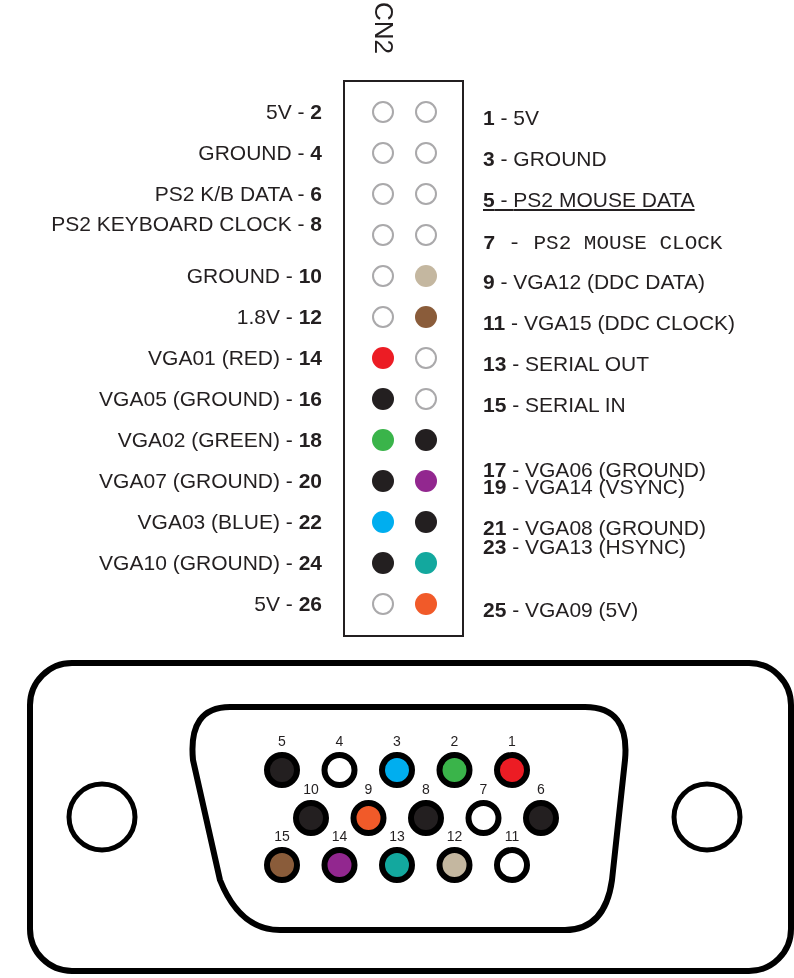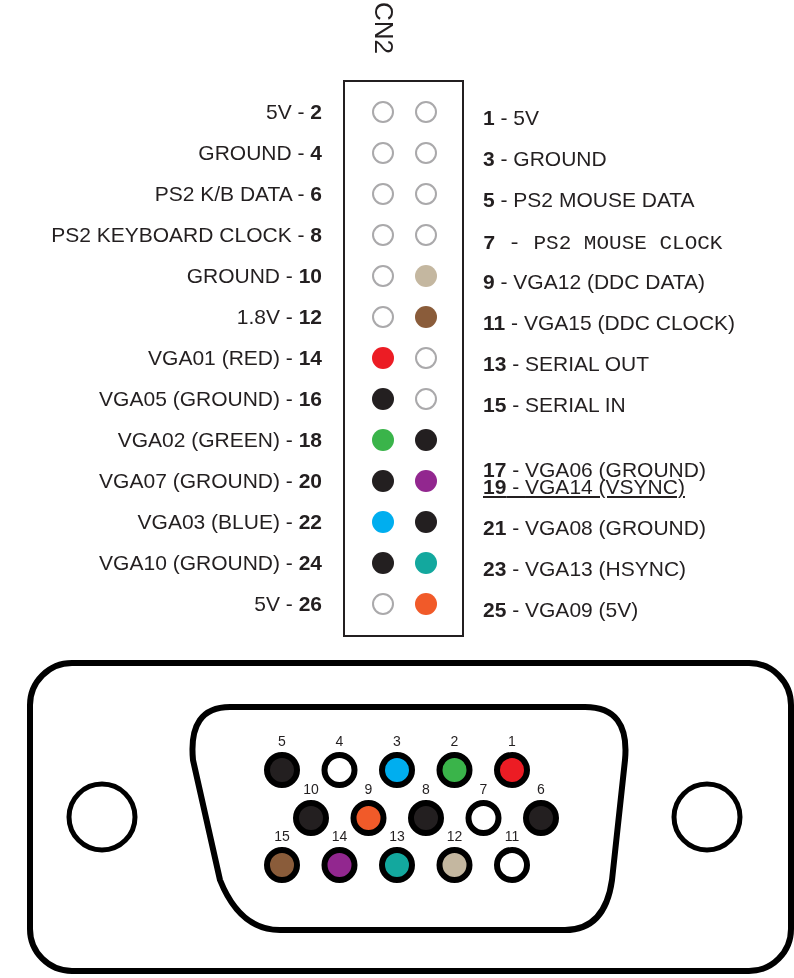--- a/index.html
+++ b/index.html
@@ -25,24 +25,24 @@
 <div id="labels">
     <div class="lbl left" style="top: 100px;"><span>5V</span> - <b>2</b></div>
     <div class="lbl right" style="top: 100px;"><b>1</b> - <span>5V</span></div>
     <div class="hpin open" style="left: 372px; top: 101px;"></div>
     <div class="hpin open" style="left: 415px; top: 101px;"></div>
     <div class="lbl left" style="top: 141px;"><span>GROUND</span> - <b>4</b></div>
     <div class="lbl right" style="top: 141px;"><b>3</b> - <span>GROUND</span></div>
     <div class="hpin open" style="left: 372px; top: 142px;"></div>
     <div class="hpin open" style="left: 415px; top: 142px;"></div>
     <div class="lbl left" style="top: 182px;"><span>PS2 K/B DATA</span> - <b>6</b></div>
-    <div class="lbl right" style="top: 182px;"><b>5</b> - <span>PS2 MOUSE DATA</span></div>
+    <div class="lbl right" style="top: 182px; text-decoration: underline;"><b>5</b> - <span>PS2 MOUSE DATA</span></div>
     <div class="hpin open" style="left: 372px; top: 183px;"></div>
     <div class="hpin open" style="left: 415px; top: 183px;"></div>
-    <div class="lbl left" style="top: 223px;"><span>PS2 KEYBOARD CLOCK</span> - <b>8</b></div>
+    <div class="lbl left" style="top: 212px;"><span>PS2 KEYBOARD CLOCK</span> - <b>8</b></div>
     <div class="lbl right" style="top: 226px; font-family: Liberation Mono, monospace;"><b>7</b> - <span>PS2 MOUSE CLOCK</span></div>
     <div class="hpin open" style="left: 372px; top: 224px;"></div>
     <div class="hpin open" style="left: 415px; top: 224px;"></div>
     <div class="lbl left" style="top: 264px; margin-left: 29px;"><span>GROUND</span> - <b>10</b></div>
     <div class="lbl right" style="top: 264px;"><b>9</b> - <span>VGA12 (DDC DATA)</span></div>
     <div class="hpin open" style="left: 372px; top: 265px;"></div>
     <div class="hpin" style="left: 415px; top: 265px; background: rgb(196, 183, 160);"></div>
     <div class="lbl left" style="top: 305px;"><span>1.8V</span> - <b>12</b></div>
     <div class="lbl right" style="top: 305px;"><b>11</b> - <span>VGA15 (DDC CLOCK)</span></div>
     <div class="hpin open" style="left: 372px; top: 306px;"></div>
@@ -53,29 +53,29 @@
     <div class="hpin open" style="left: 415px; top: 347px;"></div>
     <div class="lbl left" style="top: 387px; text-align: right;"><span>VGA05 (GROUND)</span> - <b>16</b></div>
     <div class="lbl right" style="top: 387px;"><b>15</b> - <span>SERIAL IN</span></div>
     <div class="hpin" style="left: 372px; top: 388px; background: rgb(35, 31, 32);"></div>
     <div class="hpin open" style="left: 415px; top: 388px;"></div>
     <div class="lbl left" style="top: 428px;"><span>VGA02 (GREEN)</span> - <b>18</b></div>
     <div class="lbl right" style="top: 452px;"><b>17</b> - <span>VGA06 (GROUND)</span></div>
     <div class="hpin" style="left: 372px; top: 429px; background: rgb(58, 180, 74);"></div>
     <div class="hpin" style="left: 415px; top: 429px; background: rgb(35, 31, 32);"></div>
     <div class="lbl left" style="top: 469px;"><span>VGA07 (GROUND)</span> - <b>20</b></div>
-    <div class="lbl right" style="top: 469px; text-decoration: underline;"><b>19</b> - <span>VGA14 (VSYNC)</span></div>
+    <div class="lbl right" style="top: 469px;"><b>19</b> - <span>VGA14 (VSYNC)</span></div>
     <div class="hpin" style="left: 372px; top: 470px; background: rgb(35, 31, 32);"></div>
     <div class="hpin" style="left: 415px; top: 470px; background: rgb(146, 39, 143);"></div>
     <div class="lbl left" style="top: 510px;"><span>VGA03 (BLUE)</span> - <b>22</b></div>
     <div class="lbl right" style="top: 510px;"><b>21</b> - <span>VGA08 (GROUND)</span></div>
     <div class="hpin" style="left: 372px; top: 511px; background: rgb(0, 174, 239);"></div>
     <div class="hpin" style="left: 415px; top: 511px; background: rgb(35, 31, 32);"></div>
     <div class="lbl left" style="top: 551px;"><span>VGA10 (GROUND)</span> - <b>24</b></div>
-    <div class="lbl right" style="top: 551px;"><b>23</b> - <span>VGA13 (HSYNC)</span></div>
+    <div class="lbl right" style="top: 529px;"><b>23</b> - <span>VGA13 (HSYNC)</span></div>
     <div class="hpin" style="left: 372px; top: 552px; background: rgb(35, 31, 32);"></div>
     <div class="hpin" style="left: 415px; top: 552px; background: rgb(19, 168, 158);"></div>
     <div class="lbl left" style="top: 592px;"><span>5V</span> - <b>26</b></div>
     <div class="lbl right" style="top: 592px; text-align: right;"><b>25</b> - <span>VGA09 (5V)</span></div>
     <div class="hpin open" style="left: 372px; top: 593px;"></div>
     <div class="hpin" style="left: 415px; top: 593px; background: rgb(241, 90, 41);"></div>
   </div>
 
 <svg id="vga" width="794" height="978">
   <rect x="30" y="663" width="761" height="308" rx="42" ry="42" fill="#fff" stroke="#000" stroke-width="6"></rect>

